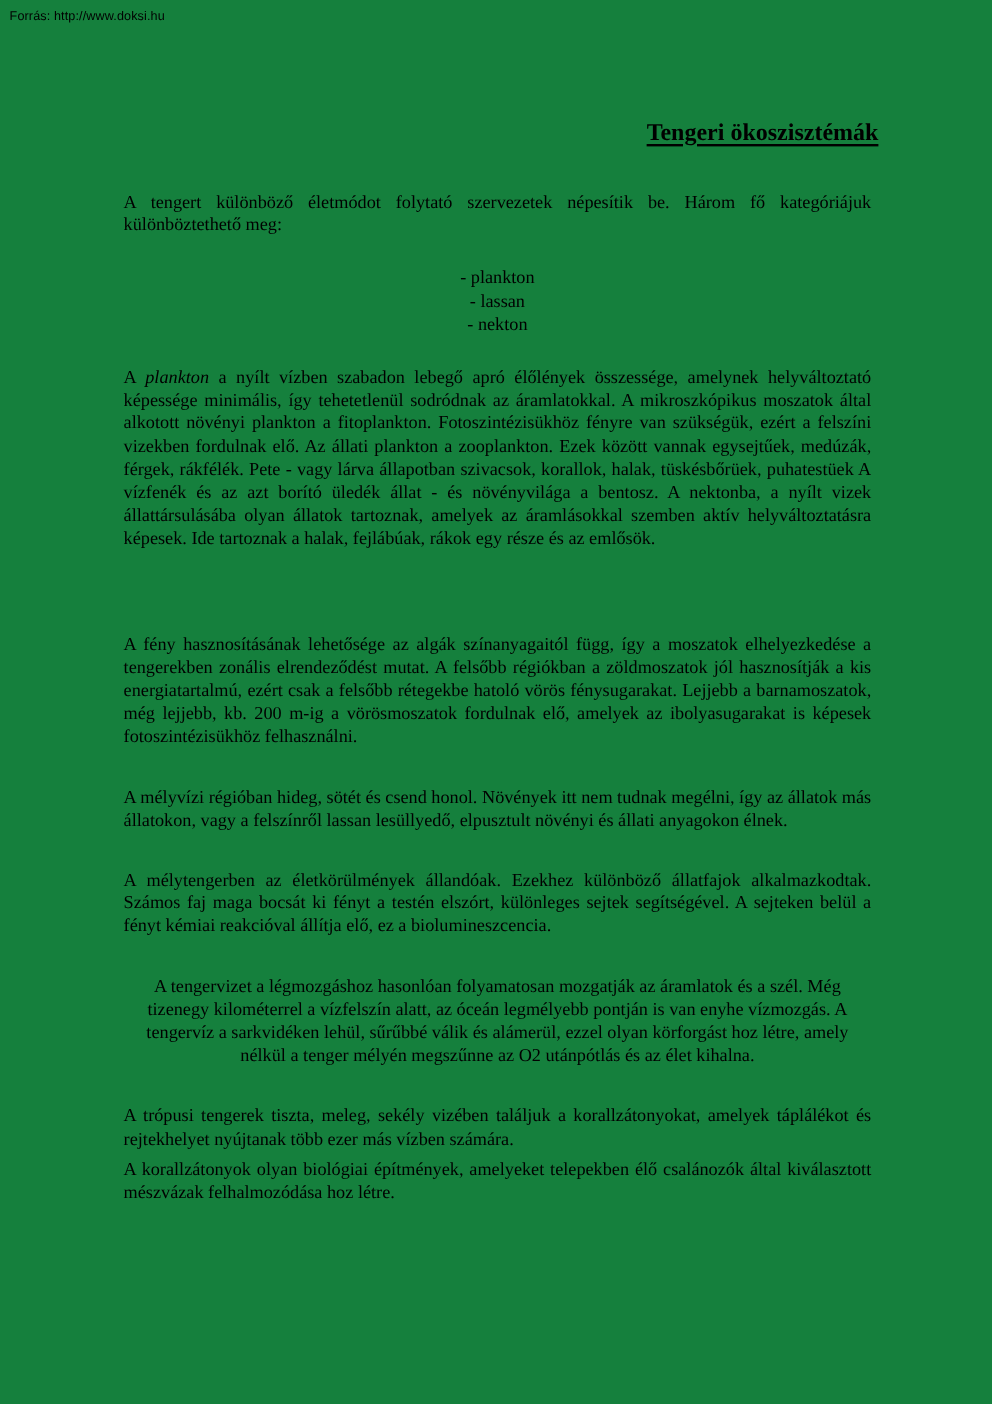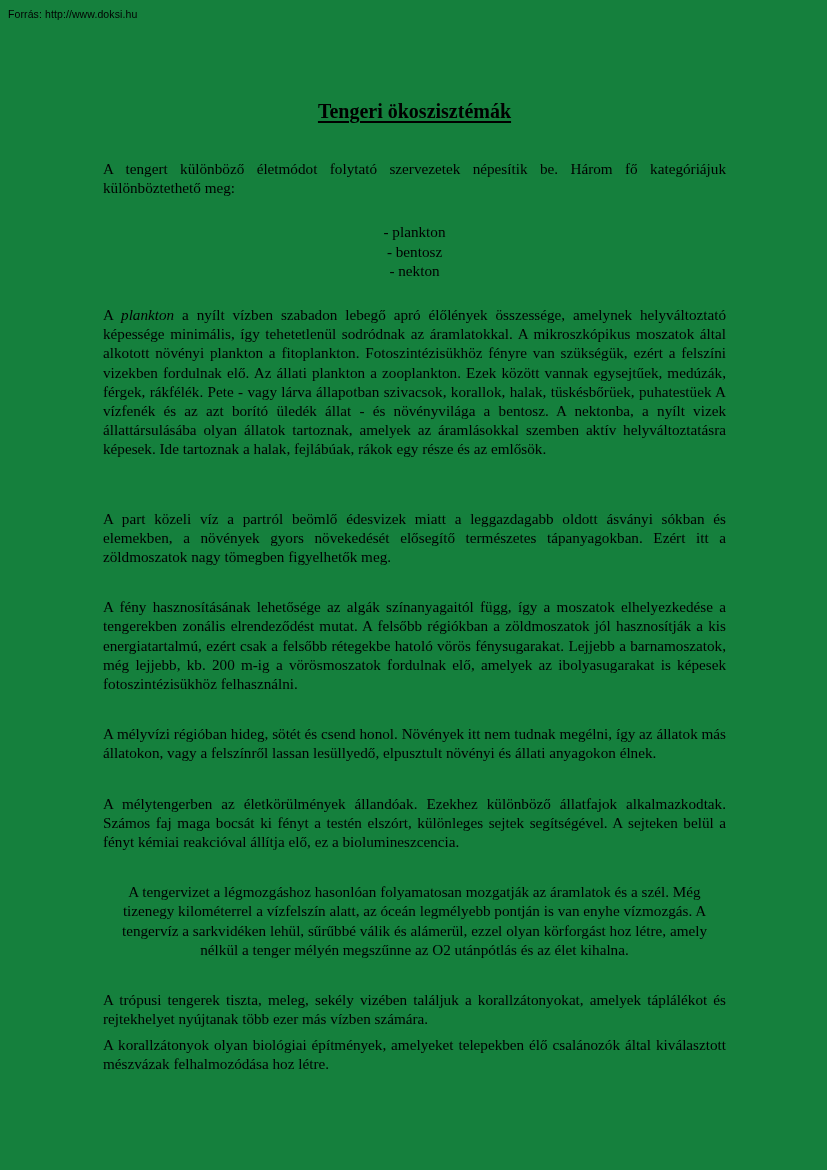--- a/index.html
+++ b/index.html
@@ -41,21 +41,21 @@
   .content {
     position: absolute;
     left: 97px;
     top: 0;
     width: 635px;
   }
 
   .doc-title {
     margin: 0;
     padding: 0;
-    text-align: center;
+    text-align: right;
     font-size: 20px;
     line-height: 26px;
     font-weight: bold;
     text-decoration: underline;
     text-underline-offset: 3px;
     padding-top: 98px;
   }
 
   .para {
     margin: 6px;
@@ -97,30 +97,29 @@
 
     <h1 class="doc-title">Tengeri ökoszisztémák</h1>
 
     <div class="gap-title"></div>
 
     <p class="para">A tengert különböző életmódot folytató szervezetek népesítik be. Három fő kategóriájuk különböztethető meg:</p>
 
     <div class="spacer-s"></div>
 
     <p class="list-line">- plankton</p>
-    <p class="list-line">- bentosz</p>
+    <p class="list-line">- lassan</p>
     <p class="list-line">- nekton</p>
 
     <div class="spacer-s"></div>
 
     <p class="para"><span>A </span><em class="term">plankton</em><span> a nyílt vízben szabadon lebegő apró élőlények összessége, amelynek helyváltoztató képessége minimális, így tehetetlenül sodródnak az áramlatokkal. A mikroszkópikus moszatok által alkotott növényi plankton a fitoplankton. Fotoszintézisükhöz fényre van szükségük, ezért a felszíni vizekben fordulnak elő. Az állati plankton a zooplankton. Ezek között vannak egysejtűek, medúzák, férgek, rákfélék. Pete - vagy lárva állapotban szivacsok, korallok, halak, tüskésbőrüek, puhatestüek A vízfenék és az azt borító üledék állat - és növényvilága a bentosz. A nektonba, a nyílt vizek állattársulásába olyan állatok tartoznak, amelyek az áramlásokkal szemben aktív helyváltoztatásra képesek. Ide tartoznak a halak, fejlábúak, rákok egy része és az emlősök.</span></p>
 
     <div class="spacer-l"></div>
 
-    <p class="para">A part közeli víz a partról beömlő édesvizek miatt a leggazdagabb oldott ásványi sókban és elemekben, a növények gyors növekedését elősegítő természetes tápanyagokban. Ezért itt a zöldmoszatok nagy tömegben figyelhetők meg.</p>
 
     <div class="spacer-m"></div>
 
     <p class="para">A fény hasznosításának lehetősége az algák színanyagaitól függ, így a moszatok elhelyezkedése a tengerekben zonális elrendeződést mutat. A felsőbb régiókban a zöldmoszatok jól hasznosítják a kis energiatartalmú, ezért csak a felsőbb rétegekbe hatoló vörös fénysugarakat. Lejjebb a barnamoszatok, még lejjebb, kb. 200 m-ig a vörösmoszatok fordulnak elő, amelyek az ibolyasugarakat is képesek fotoszintézisükhöz felhasználni.</p>
 
     <div class="spacer-m"></div>
 
     <p class="para">A mélyvízi régióban hideg, sötét és csend honol. Növények itt nem tudnak megélni, így az állatok más állatokon, vagy a felszínről lassan lesüllyedő, elpusztult növényi és állati anyagokon élnek.</p>
 
     <div class="spacer-m"></div>

